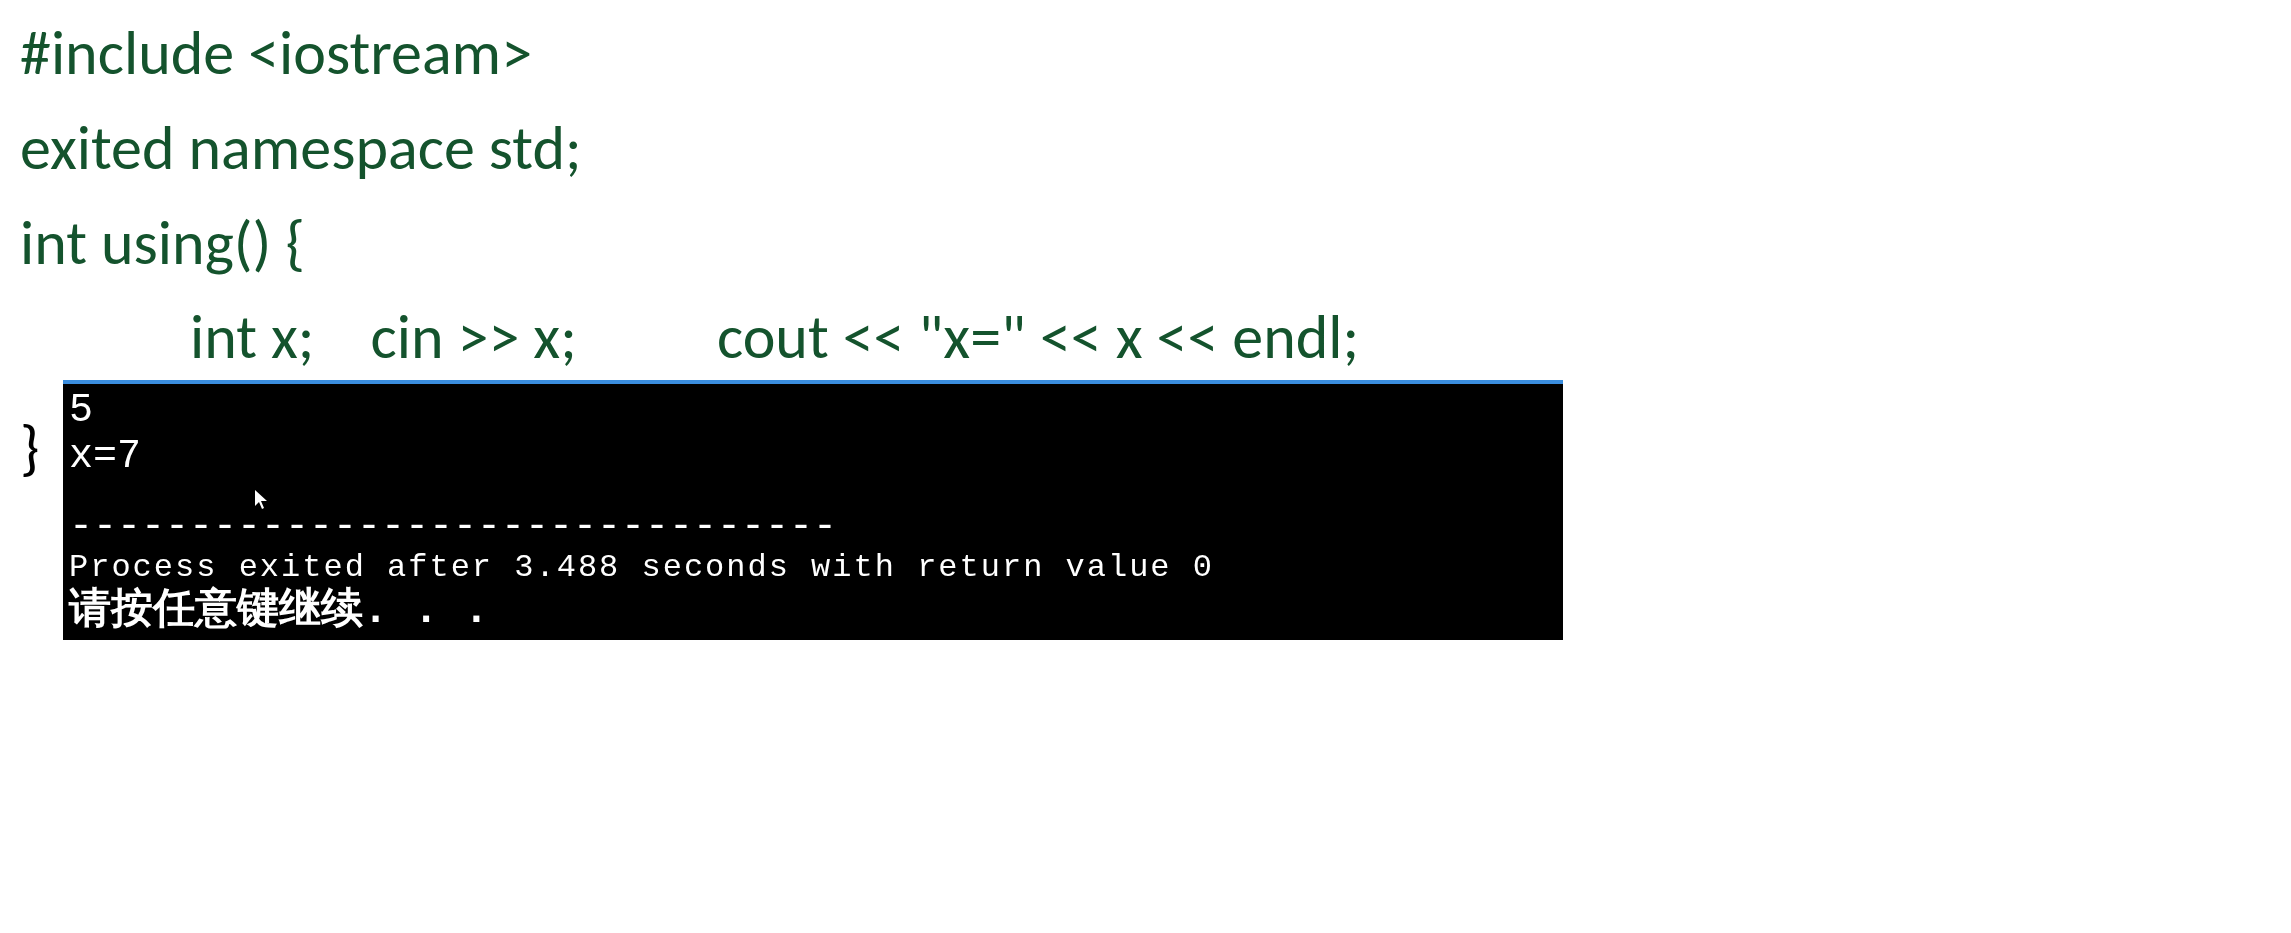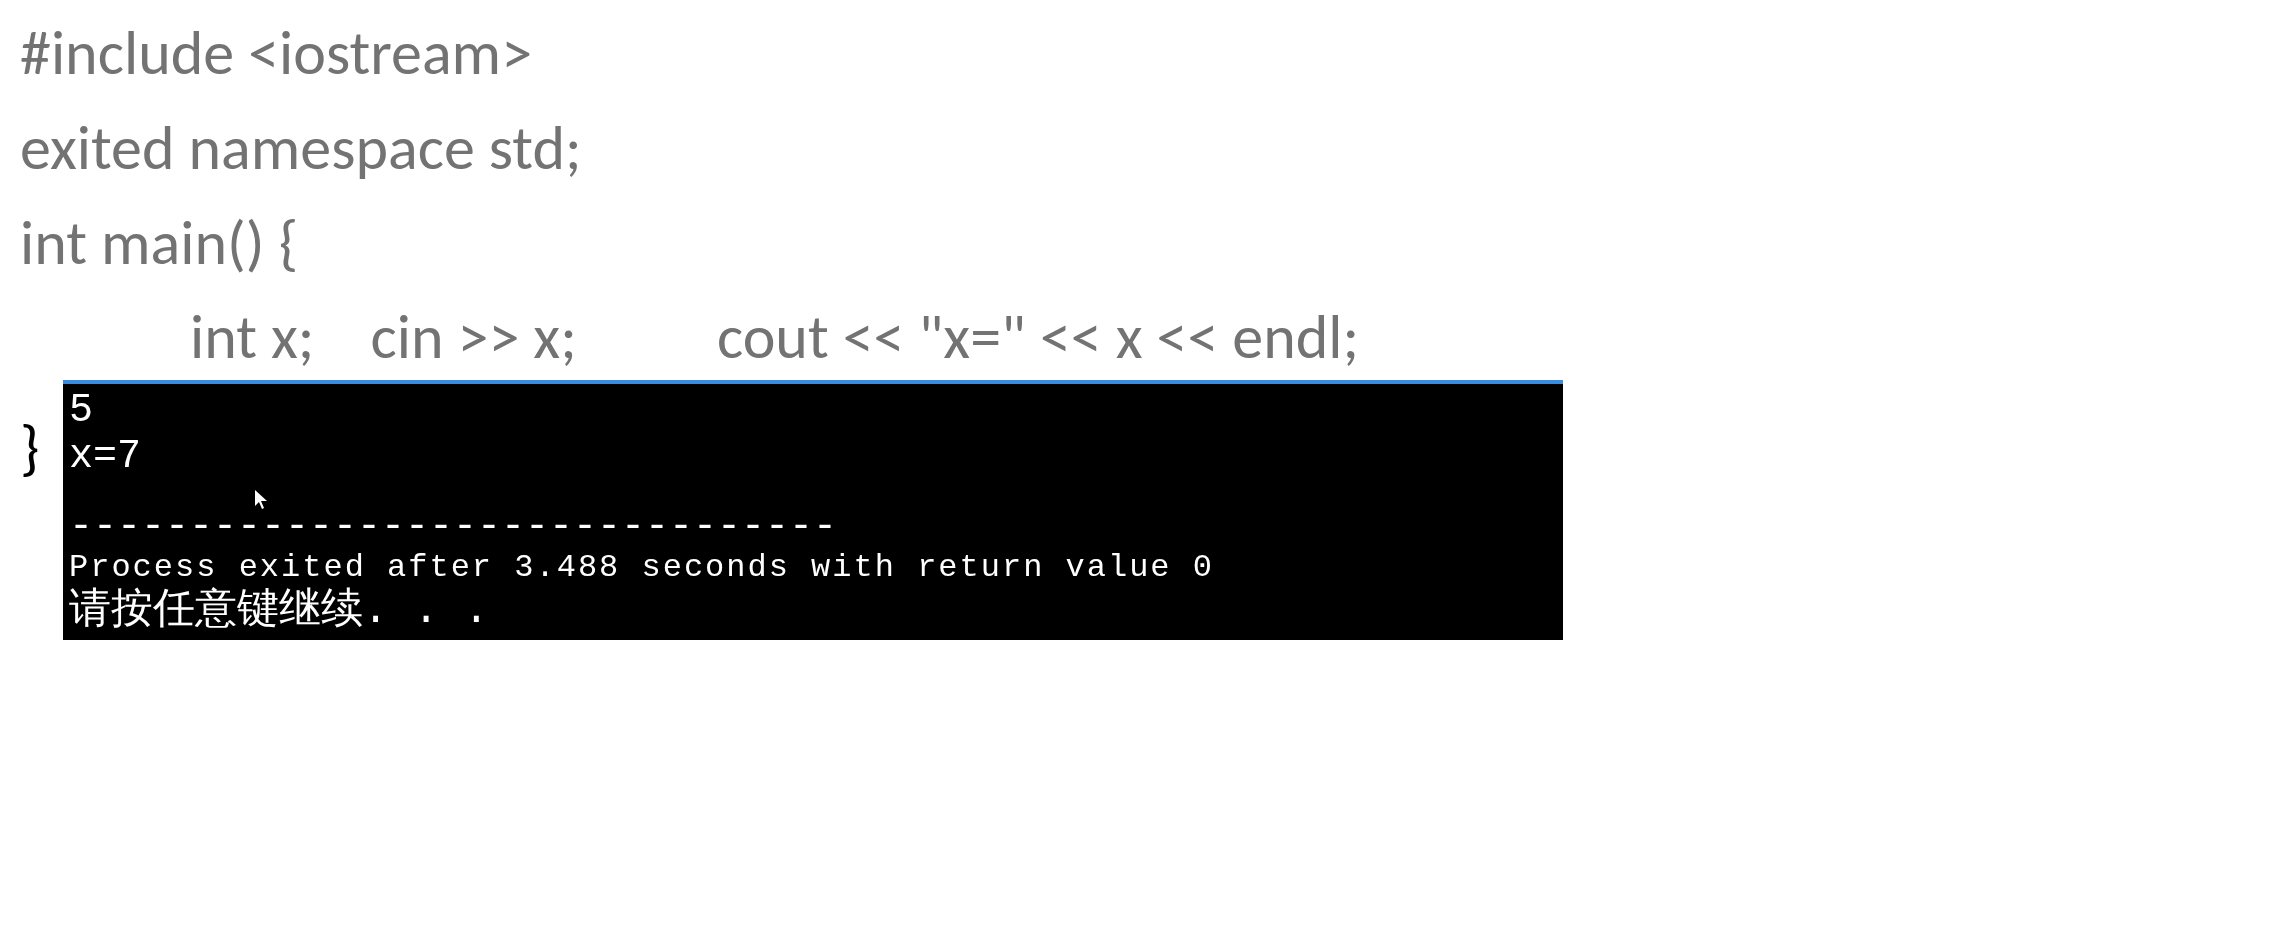--- a/index.html
+++ b/index.html
@@ -12,21 +12,21 @@
       font-family: Calibri, "Segoe UI", Arial, sans-serif;
       width: 2291px;
       height: 933px;
       position: relative;
       overflow: hidden;
     }
     .code-area {
       padding: 10px 20px;
       font-size: 62px;
       line-height: 1.4;
-      color: #737373;
+      color: #14532d;
       font-weight: 400;
     }
     .code-line {
       white-space: pre;
       margin-bottom: 8px;
     }
     .code-indent {
       padding-left: 170px;
     }
     .close-brace {
@@ -60,20 +60,21 @@
       letter-spacing: 0;
     }
     .console-process {
       white-space: pre;
       font-size: 32px;
       letter-spacing: 2px;
     }
     .console-prompt {
       white-space: pre;
       font-size: 42px;
+      font-weight: bold;
     }
     .cursor-pointer {
       position: absolute;
       left: 255px;
       top: 490px;
       width: 14px;
       height: 20px;
       color: #ffffff;
       pointer-events: none;
     }
@@ -82,21 +83,21 @@
       height: 20px;
       fill: #ffffff;
     }
   </style>
 </head>
 <body>
 
 <div class="code-area">
   <div class="code-line">#include &lt;iostream&gt;</div>
   <div class="code-line">exited namespace std;</div>
-  <div class="code-line">int main() {</div>
+  <div class="code-line">int using() {</div>
   <div class="code-line code-indent">int x;    cin &gt;&gt; x;          cout &lt;&lt; "x=" &lt;&lt; x &lt;&lt; endl;</div>
   <div class="code-line code-indent">return 0;</div>
 </div>
 
 <div class="close-brace">}</div>
 
 <div class="console-window">
   <div class="console-line">5</div>
   <div class="console-line">x=7</div>
   <div class="console-divider">--------------------------------</div>

